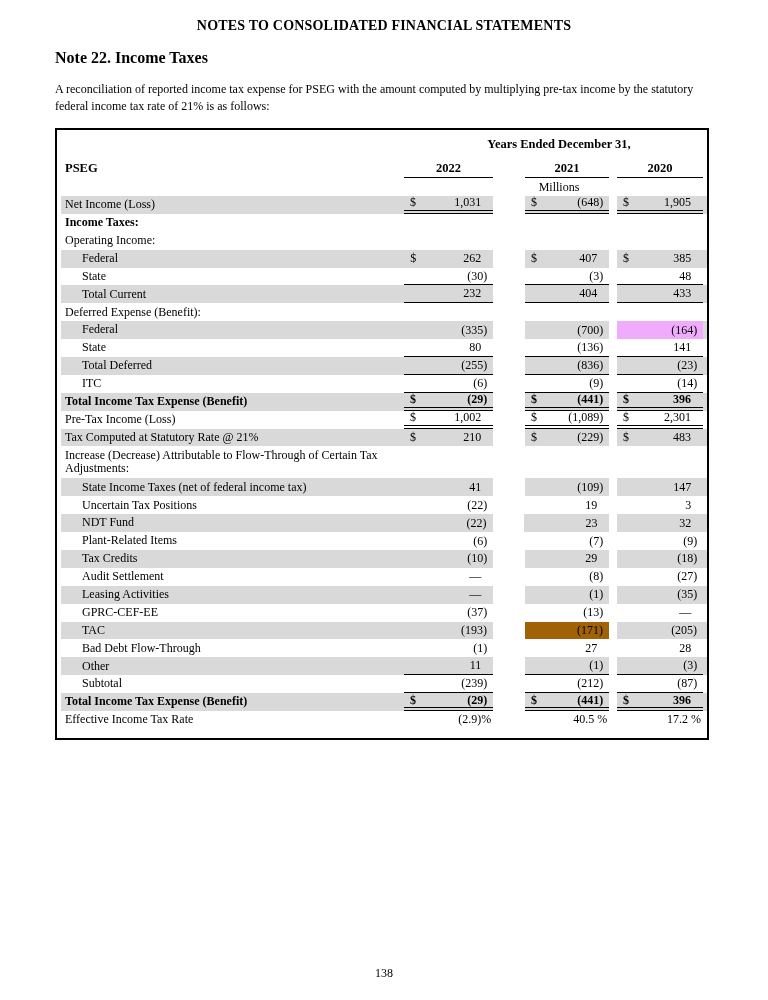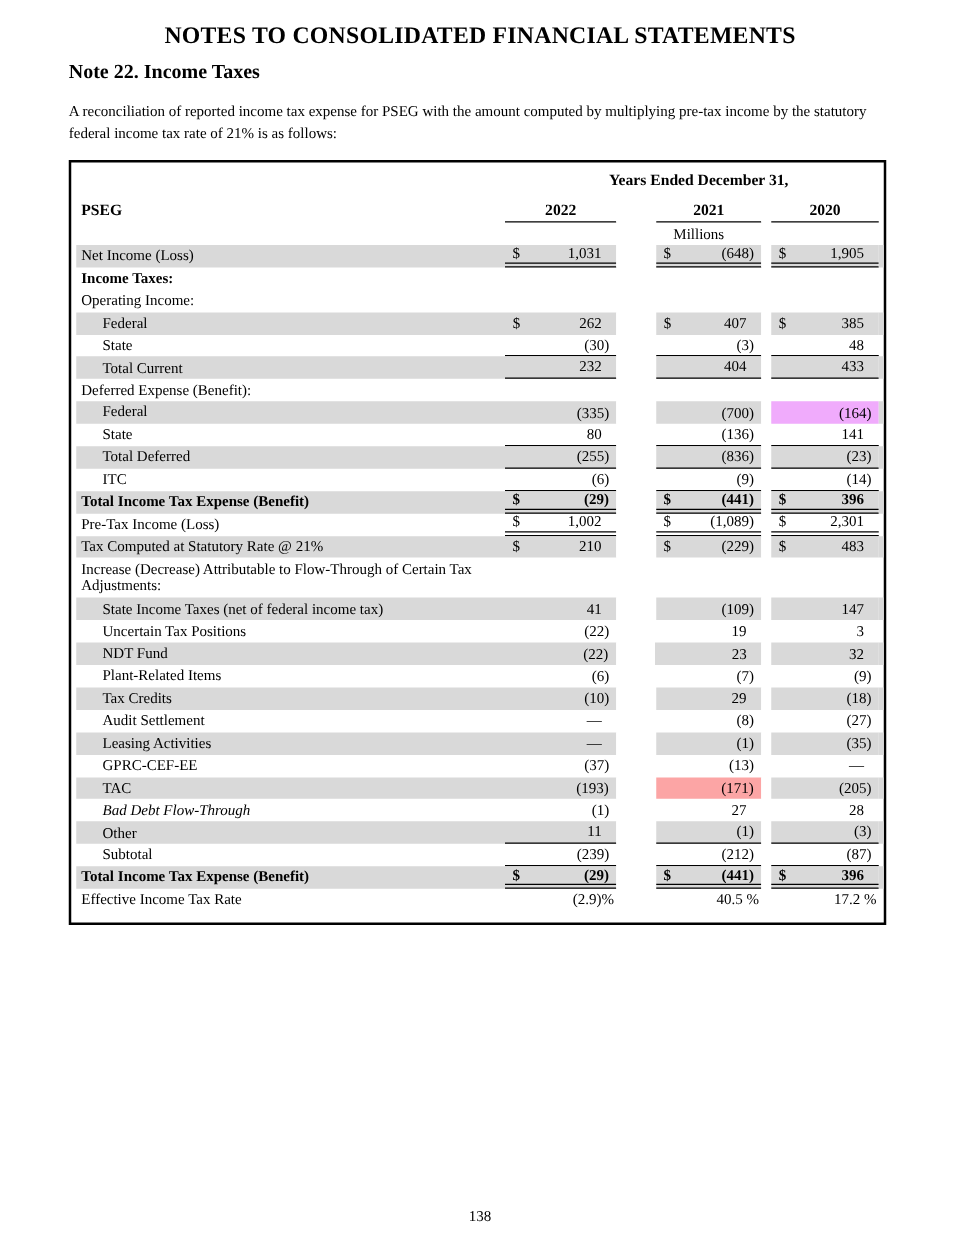--- a/index.html
+++ b/index.html
@@ -3,21 +3,21 @@
 <meta charset="utf-8">
 <style>
   html,body { margin:0; padding:0; }
   body {
     width:768px; height:1000px; position:relative;
     background:#ffffff; color:#000;
     font-family:"Liberation Serif", serif;
   }
   .doc-header {
     position:absolute; top:18px; left:0; width:768px;
-    text-align:center; font-weight:bold; font-size:19px; letter-spacing:.2px;
+    text-align:center; font-weight:bold; font-size:14px; letter-spacing:.2px;
   }
   .note-title {
     position:absolute; top:49px; left:55px;
     font-weight:bold; font-size:16px;
   }
   .intro {
     position:absolute; top:81px; left:55px; width:662px;
     font-size:12px; line-height:17px;
   }
   .tbl {
@@ -444,33 +444,33 @@
       </div>
       <div class="tail"></div>
     </div>
     <div class="row">
       <div class="lbl" style="padding-left: 21px; background: rgb(217, 217, 217);">TAC</div>
       <div class="vcell w1" style="background: rgb(217, 217, 217);">
         <span class="cur"></span>
         <span class="num pr-paren">(193)</span>
       </div>
       <div class="gap"></div>
-      <div class="vcell w2" style="background: #fca5a5;">
+      <div class="vcell w2" style="background: #a16207;">
         <span class="cur"></span>
         <span class="num pr-paren">(171)</span>
       </div>
       <div class="gap"></div>
       <div class="vcell w3" style="background: rgb(217, 217, 217); padding-left: 12px;">
         <span class="cur"></span>
         <span class="num pr-paren">(205)</span>
       </div>
       <div class="tail" style="background: rgb(217, 217, 217);"></div>
     </div>
     <div class="row">
-      <div class="lbl" style="padding-left: 21px; font-style: italic;">Bad Debt Flow-Through</div>
+      <div class="lbl" style="padding-left: 21px;">Bad Debt Flow-Through</div>
       <div class="vcell w1">
         <span class="cur"></span>
         <span class="num pr-paren">(1)</span>
       </div>
       <div class="gap"></div>
       <div class="vcell w2">
         <span class="cur"></span>
         <span class="num pr-plain">27</span>
       </div>
       <div class="gap"></div>

